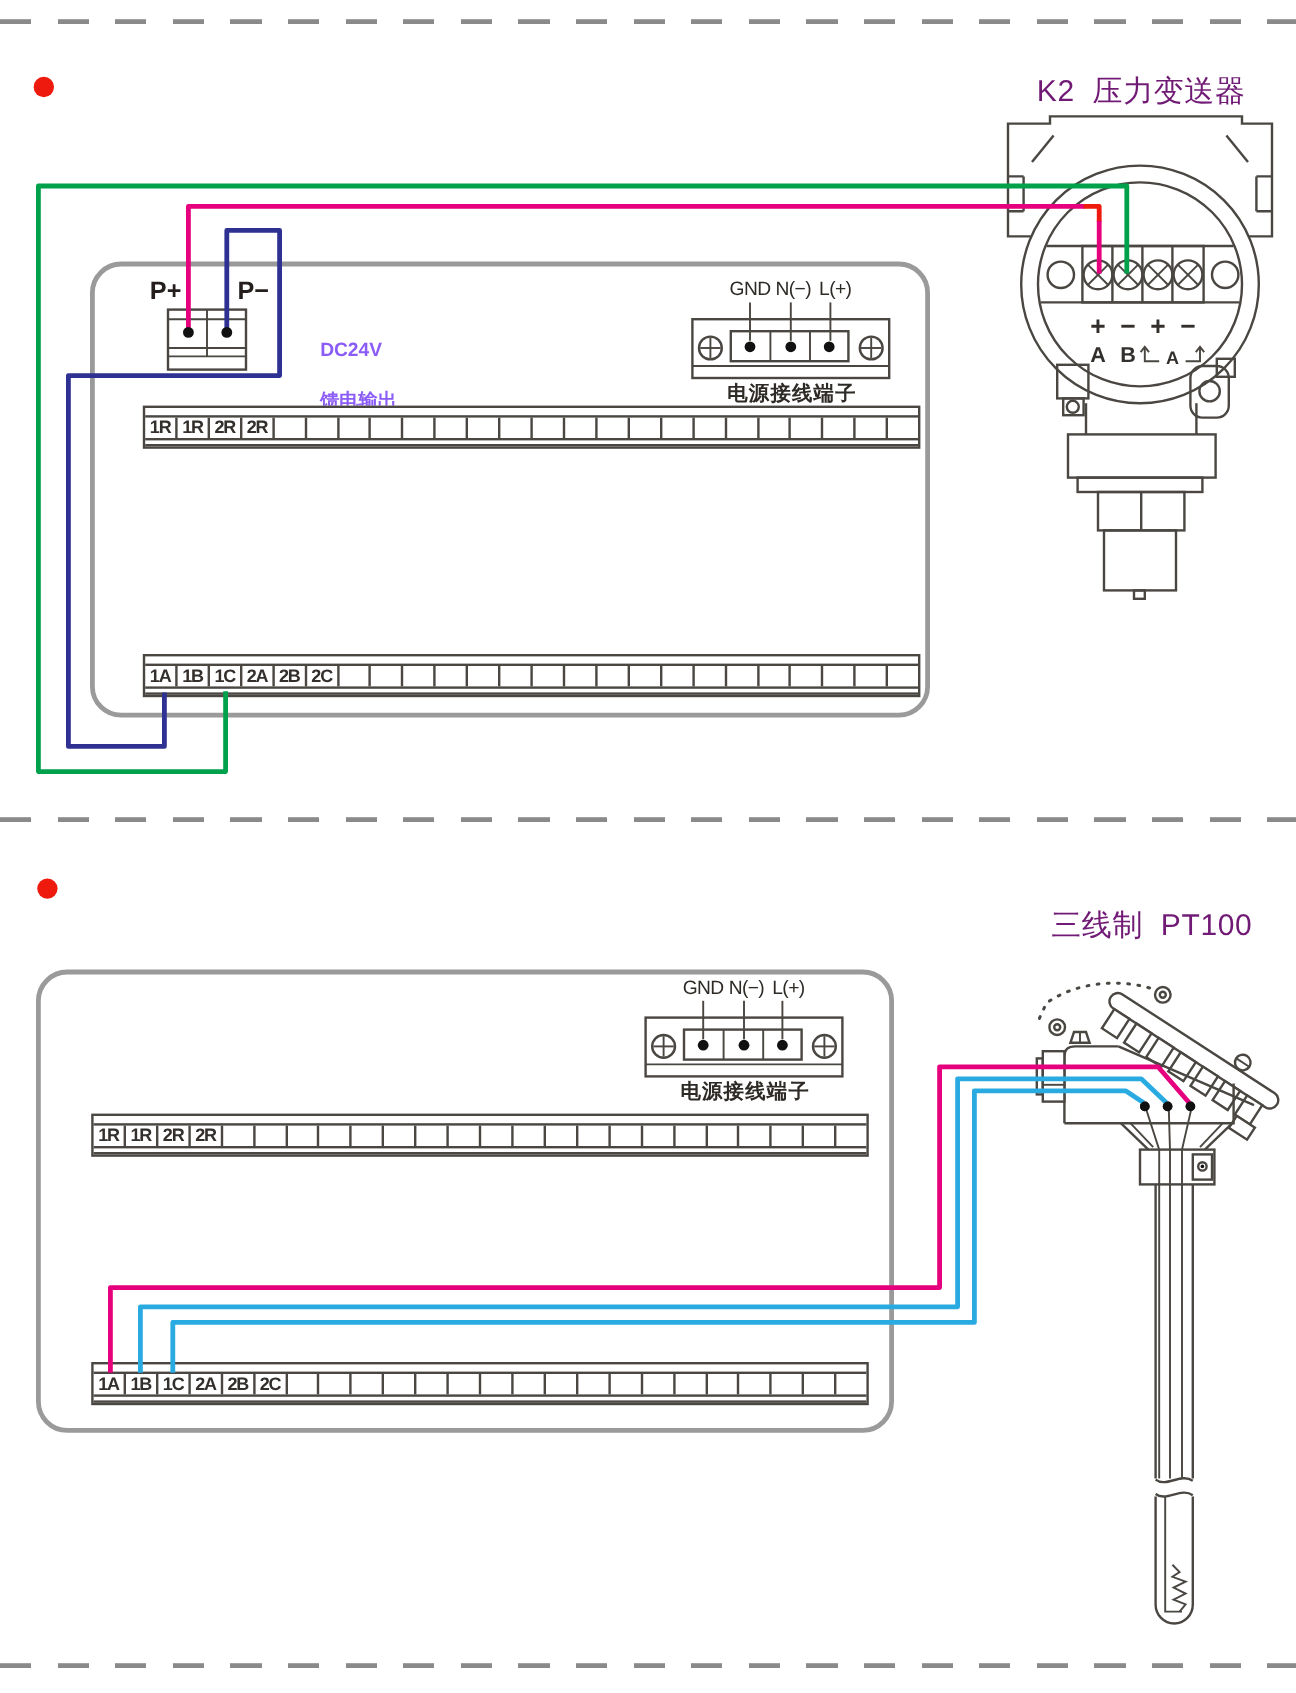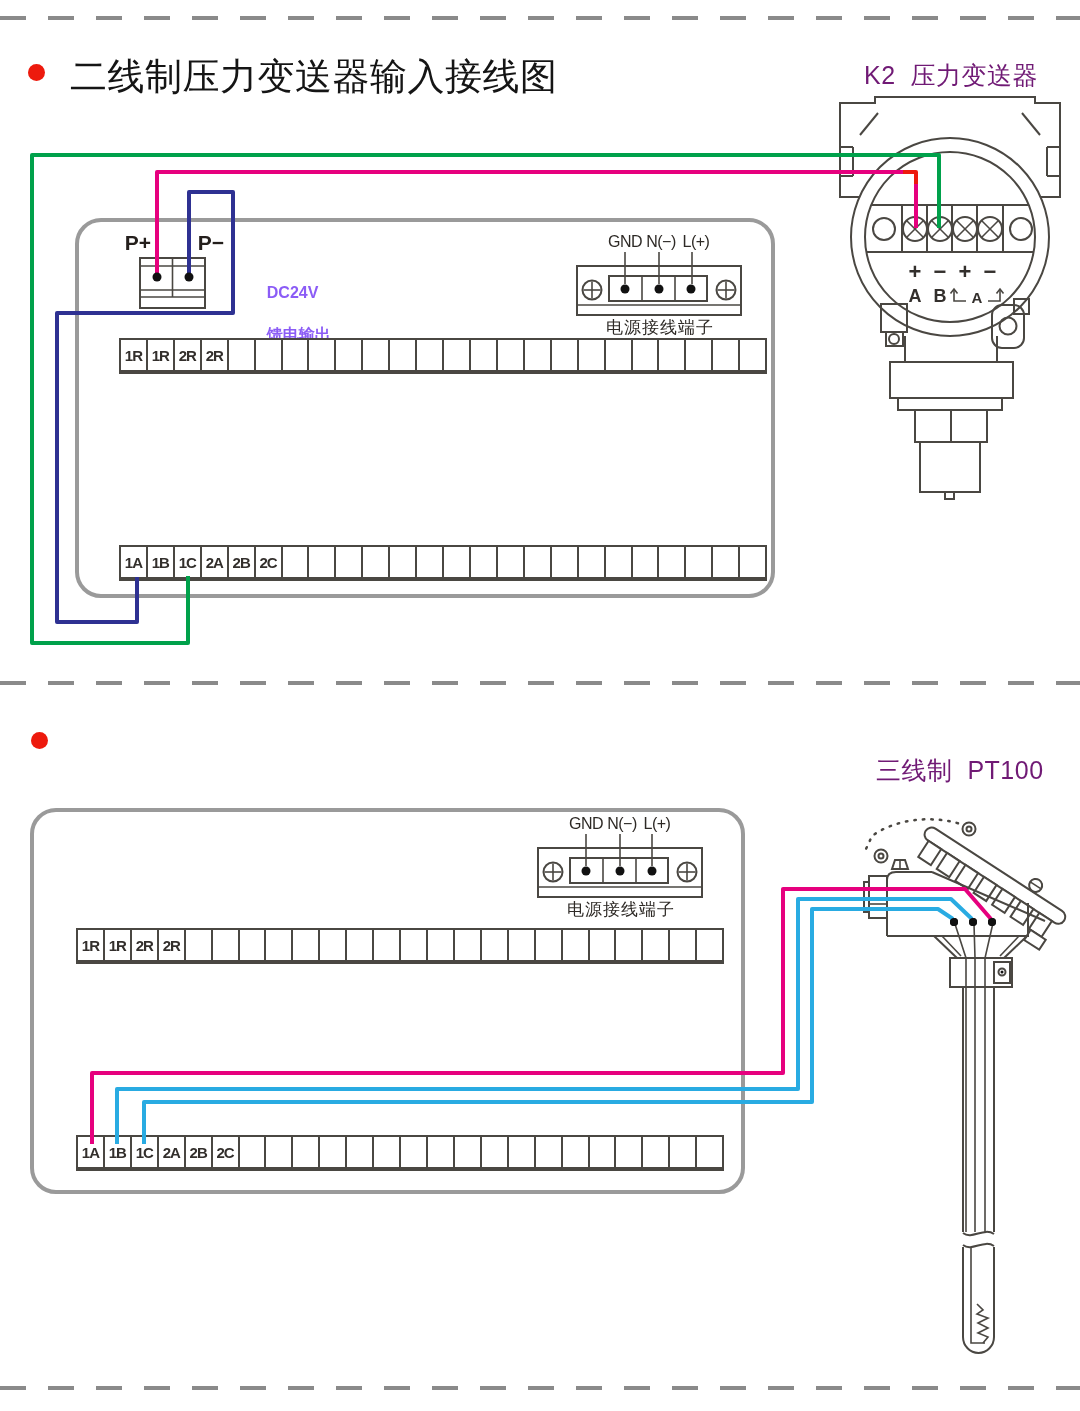--- a/index.html
+++ b/index.html
@@ -24,23 +24,23 @@
     background:repeating-linear-gradient(90deg,var(--dash) 0 26px,transparent 26px 48px);
   }
   .bullet{position:absolute;width:17px;height:17px;border-radius:50%;background:var(--red);}
   .sec-title{position:absolute;font-size:37px;letter-spacing:0.5px;color:#151515;white-space:pre;}
   .dev-label{position:absolute;font-size:25px;font-weight:400;color:#701a75;white-space:pre;letter-spacing:0.5px;}
   .graybox{position:absolute;border:4px solid var(--boxgray);border-radius:26px;background:transparent;}
   .small-lbl{position:absolute;font-weight:normal;font-size:16px;letter-spacing:-0.5px;color:#2e2a26;white-space:pre;}
   .ctr{transform:translateX(-50%);}
   .feed-lbl{position:absolute;font-weight:bold;font-size:16px;line-height:21px;color:#8b5cf6;white-space:pre;}
   .p-lbl{position:absolute;font-size:21px;font-weight:600;color:#241f1c;transform:translateX(-50%);}
-  .caption{position:absolute;font-weight:normal;font-size:17px;letter-spacing:1px;color:#2e2a26;transform:translateX(-50%);white-space:pre;text-align:right;}
+  .caption{position:absolute;font-weight:bold;font-size:17px;letter-spacing:1px;color:#2e2a26;transform:translateX(-50%);white-space:pre;text-align:right;}
   
-  .tstrip{position:absolute;box-sizing:border-box;border:2px solid var(--line);background:#fff;display:flex;flex-direction:row;}
+  .tstrip{position:absolute;box-sizing:border-box;border:2px solid var(--line);background:#fff;display:flex;flex-direction:column;}
   .sb-top{height:6px;border-bottom:2px solid var(--line);}
   .sb-cells{flex:1;display:flex;border-bottom:2px solid var(--line);}
   .sb-cell{flex:1 0 0;min-width:0;border-right:2px solid var(--line);display:flex;align-items:center;justify-content:center;
     font-weight:bold;font-size:15px;letter-spacing:-1px;color:#332f2c;overflow:hidden;}
   .sb-cell:last-child{border-right:none;}
   .sb-bot{height:3px;border-bottom:2px solid var(--line);}
   
   svg.overlay{position:absolute;left:0;top:0;pointer-events:none;}
   .ln{stroke:var(--line);fill:none;stroke-width:2;}
   .lnw{stroke:var(--line);fill:#fff;stroke-width:2;}
@@ -58,21 +58,20 @@
 </head>
 <body>
 
 <div class="page">
 
   <div class="dashline" style="top:16px"></div>
   <div class="dashline" style="top:681px"></div>
   <div class="dashline" style="top:1386px"></div>
 
   <div class="bullet" style="left:28px;top:64px"></div>
-  <div class="sec-title" style="left:70px;top:52px">二线制压力变送器输入接线图</div>
   <div class="dev-label" style="left:864px;top:59px">K2  压力变送器</div>
 
   <div class="graybox" style="left:75px;top:218px;width:692px;height:372px"></div>
 
   <div class="p-lbl" style="left:138px;top:231px">P+</div>
   <div class="p-lbl" style="left:211px;top:231px">P−</div>
 
   <div class="feed-lbl" style="left:249px;top:261px">
     <span>DC24V</span><br>
     <span>馈电输出</span>

